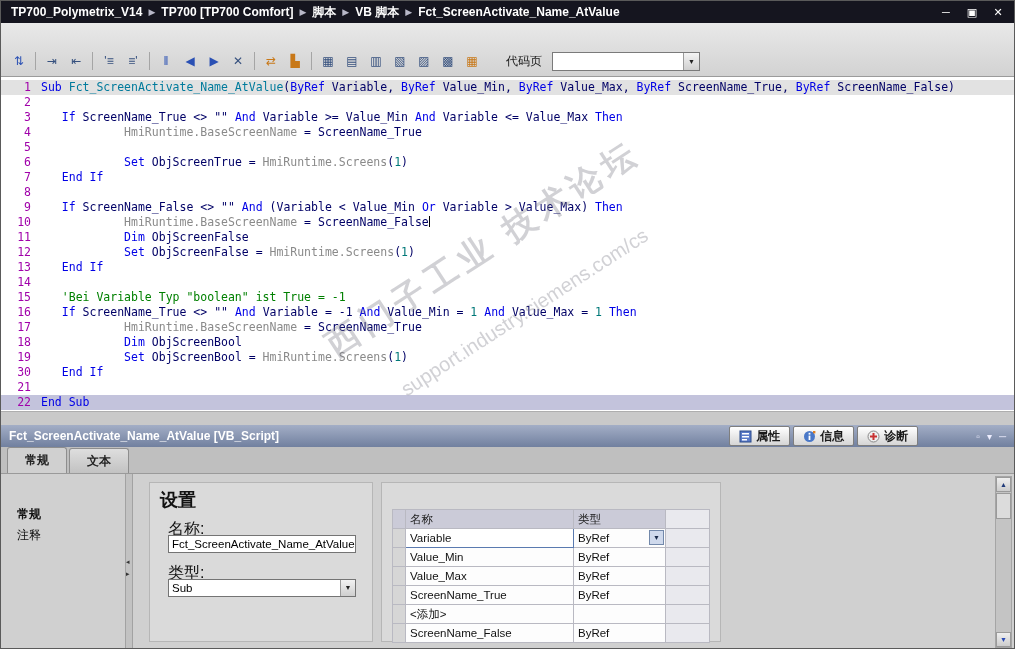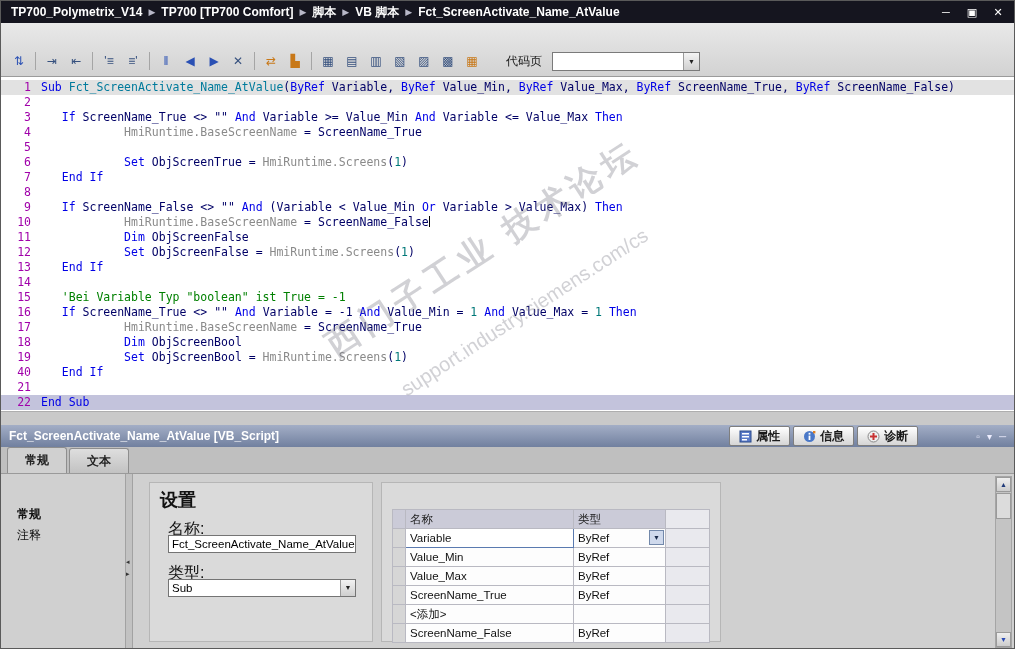--- a/index.html
+++ b/index.html
@@ -202,21 +202,21 @@
         <div class="cl"><span class="ln">10</span><span class="ct"><span class="tk-pl">            </span><span class="tk-obj">HmiRuntime.BaseScreenName</span><span class="tk-pl"> = ScreenName_False</span><span class="caret"></span></span></div>
         <div class="cl"><span class="ln">11</span><span class="ct"><span class="tk-pl">            </span><span class="tk-kw">Dim</span><span class="tk-pl"> ObjScreenFalse</span></span></div>
         <div class="cl"><span class="ln">12</span><span class="ct"><span class="tk-pl">            </span><span class="tk-kw">Set</span><span class="tk-pl"> ObjScreenFalse = </span><span class="tk-obj">HmiRuntime.Screens</span><span class="tk-pl">(</span><span class="tk-num">1</span><span class="tk-pl">)</span></span></div>
         <div class="cl"><span class="ln">13</span><span class="ct"><span class="tk-pl">   </span><span class="tk-kw">End If</span></span></div>
         <div class="cl"><span class="ln">14</span><span class="ct"></span></div>
         <div class="cl"><span class="ln">15</span><span class="ct"><span class="tk-pl">   </span><span class="tk-cmt">'Bei Variable Typ "boolean" ist True = -1</span></span></div>
         <div class="cl"><span class="ln">16</span><span class="ct"><span class="tk-pl">   </span><span class="tk-kw">If</span><span class="tk-pl"> ScreenName_True &lt;&gt; </span><span class="tk-str">""</span><span class="tk-pl"> </span><span class="tk-kw">And</span><span class="tk-pl"> Variable = -1 </span><span class="tk-kw">And</span><span class="tk-pl"> Value_Min = </span><span class="tk-num">1</span><span class="tk-pl"> </span><span class="tk-kw">And</span><span class="tk-pl"> Value_Max = </span><span class="tk-num">1</span><span class="tk-pl"> </span><span class="tk-kw">Then</span></span></div>
         <div class="cl"><span class="ln">17</span><span class="ct"><span class="tk-pl">            </span><span class="tk-obj">HmiRuntime.BaseScreenName</span><span class="tk-pl"> = ScreenName_True</span></span></div>
         <div class="cl"><span class="ln">18</span><span class="ct"><span class="tk-pl">            </span><span class="tk-kw">Dim</span><span class="tk-pl"> ObjScreenBool</span></span></div>
         <div class="cl"><span class="ln">19</span><span class="ct"><span class="tk-pl">            </span><span class="tk-kw">Set</span><span class="tk-pl"> ObjScreenBool = </span><span class="tk-obj">HmiRuntime.Screens</span><span class="tk-pl">(</span><span class="tk-num">1</span><span class="tk-pl">)</span></span></div>
-        <div class="cl"><span class="ln">40</span><span class="ct"><span class="tk-pl">   </span><span class="tk-kw">End If</span></span></div>
+        <div class="cl"><span class="ln">30</span><span class="ct"><span class="tk-pl">   </span><span class="tk-kw">End If</span></span></div>
         <div class="cl"><span class="ln">21</span><span class="ct"></span></div>
         <div class="cl bg-sel"><span class="ln">22</span><span class="ct"><span class="tk-kw">End Sub</span></span></div>
       </div>
   </div>
 
   <div class="strip"></div>
 
   <div class="props-header">
     <span class="ph-title">Fct_ScreenActivate_Name_AtValue [VB_Script]</span>
     <span class="ph-tabs">

